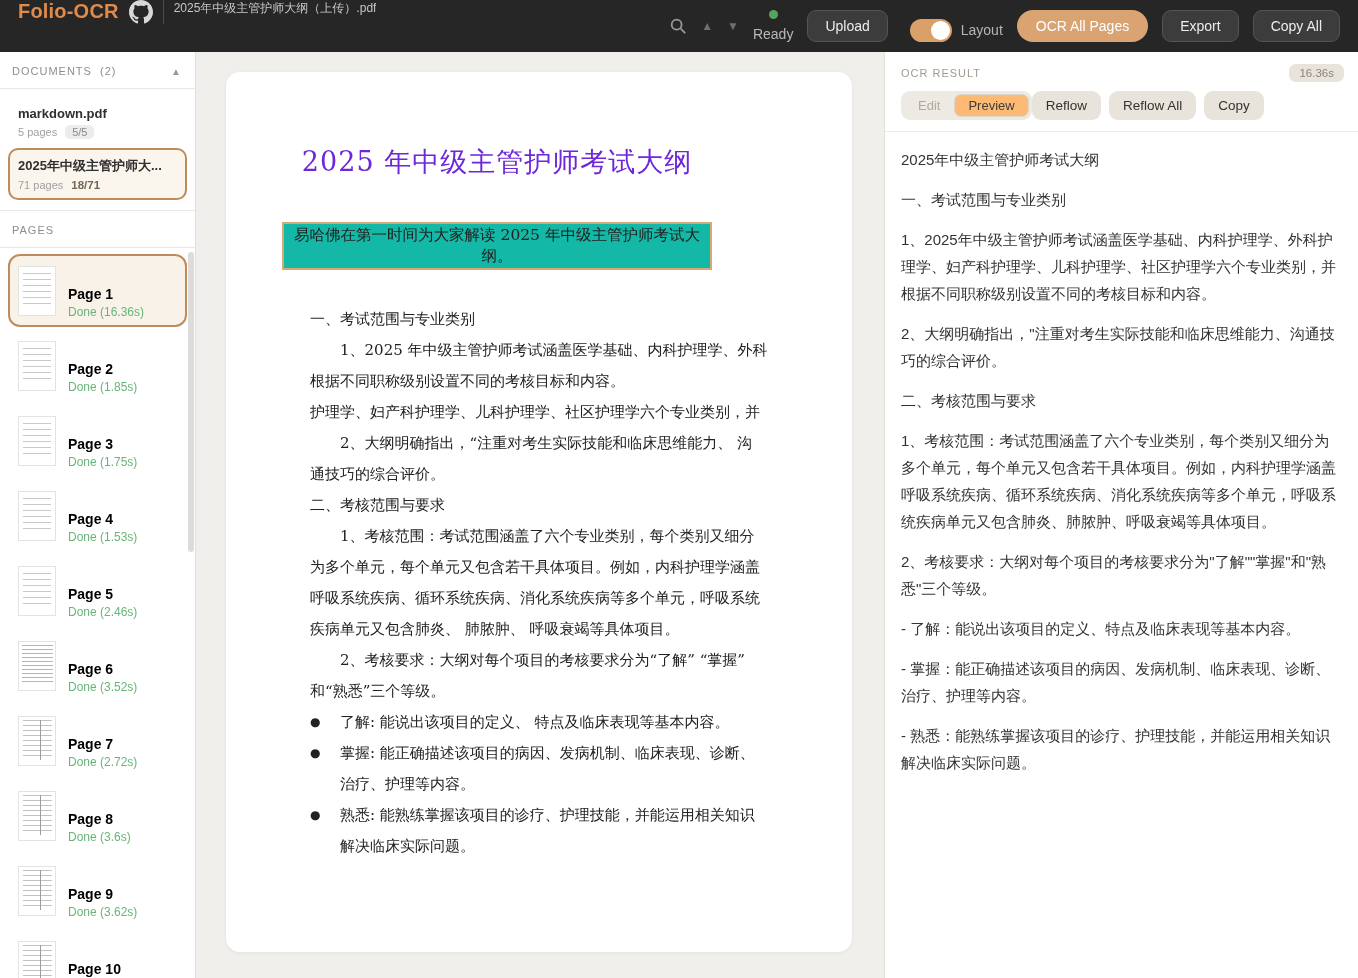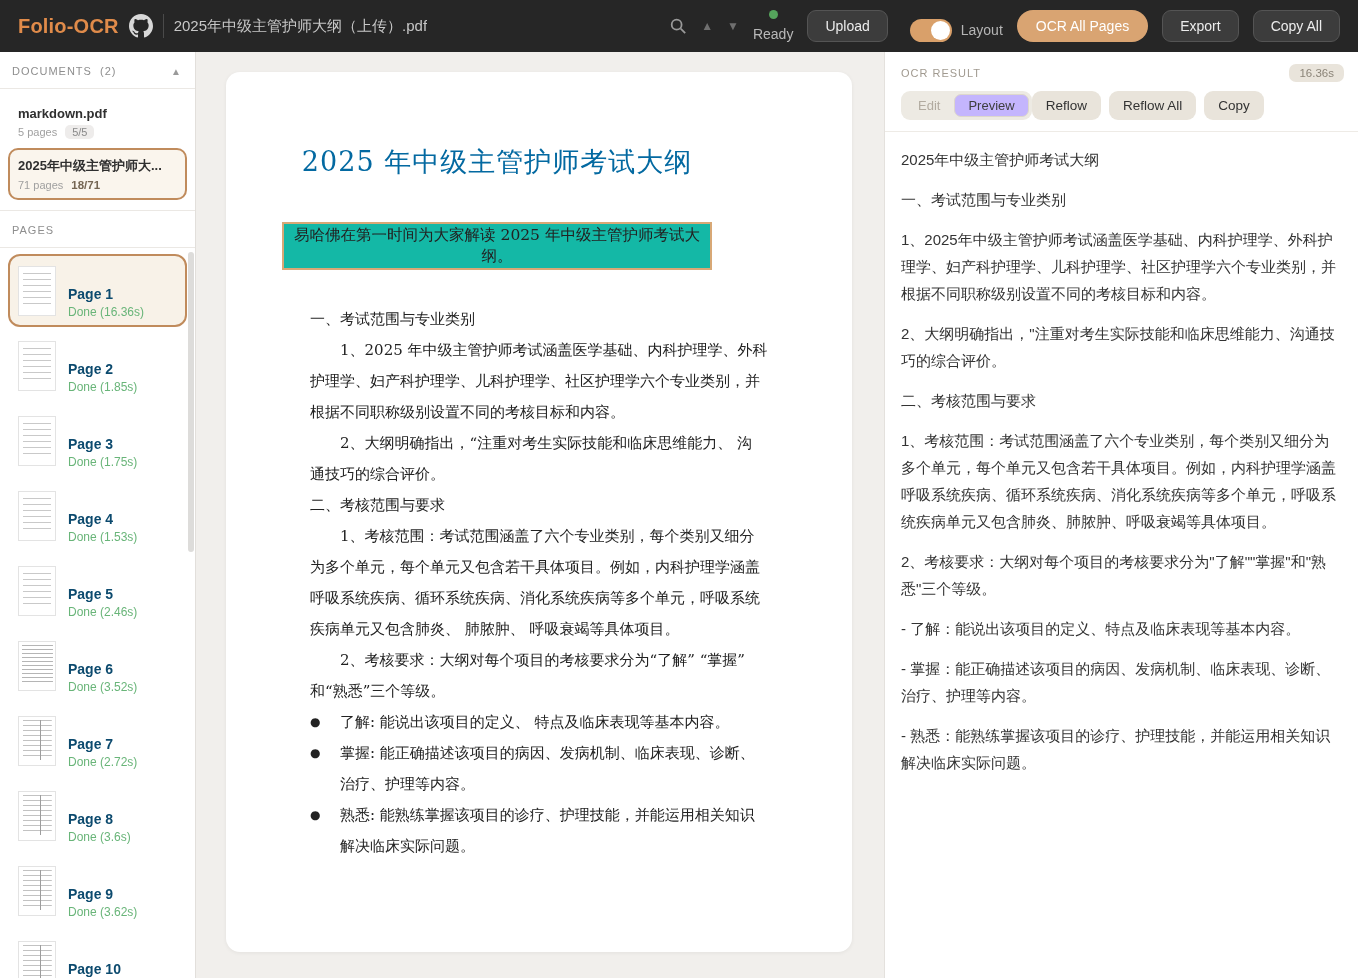--- a/index.html
+++ b/index.html
@@ -1,23 +1,23 @@
 <!DOCTYPE html>
 <html><head>
 <meta charset="utf-8">
 <style>
   * { margin:0; padding:0; box-sizing:border-box; }
   html,body { width:1358px; height:978px; overflow:hidden; font-family:"Liberation Sans",sans-serif; background:#f1efec; }
 
   
-  .topbar { height:52px; background:#262626; display:flex; align-items:center; padding:0 18px; gap:4px; }
+  .topbar { height:52px; background:#262626; display:flex; padding:0 18px; gap:4px; }
   .logo { color:#e08b4a; font-size:20px; font-weight:bold; letter-spacing:.2px; }
   .gh-icon { width:24px; height:24px; fill:#d8d8d8; margin-left:6px; }
   .tb-divider { width:1px; height:24px; background:#4a4a4a; margin:0 6px; }
-  .tb-title { color:#c7c7c7; font-size:15px; flex:0 1 auto; white-space:nowrap; overflow:hidden; }
+  .tb-title { color:#c7c7c7; font-size:12px; flex:0 1 auto; white-space:nowrap; overflow:hidden; }
   .tb-spacer { flex:1; }
   .tb-right { display:flex; align-items:center; gap:14px; }
   .search-icon { width:18px; height:18px; stroke:#9a9a9a; fill:none; stroke-width:2; }
   .tri { color:#6f6f6f; font-size:12px; cursor:pointer; }
   .status { display:flex; align-items:center; gap:7px; color:#b9b9b9; font-size:14px;flex-direction:column; }
   .status-dot { width:9px; height:9px; border-radius:50%; background:#55a45c; }
   .btn-dark { background:#3c3c3c; border:1px solid #545454; color:#ececec; font-size:14px; padding:7px 17px; border-radius:9px; cursor:pointer; font-family:inherit; }
   .toggle-wrap { display:flex; align-items:center; gap:9px; margin-left:8px;margin-top:8px; }
   .toggle { width:42px; height:23px; border-radius:12px; background:#d9a06a; position:relative; cursor:pointer; }
   .toggle-knob { position:absolute; right:2px; top:2px; width:19px; height:19px; border-radius:50%; background:#fff; }
@@ -41,48 +41,48 @@
   .doc-pages { font-size:11px; color:#a0a0a0; }
   .doc-badge { font-size:11px; color:#8a8a8a; background:#eeeceb; border-radius:5px; padding:1px 7px; }
   .doc-progress { font-size:11.5px; font-weight:bold; color:#756653; }
   .pages-scroll { position:relative; flex:1; overflow:hidden; padding:6px 8px 0 8px; }
   .page-item { display:flex; align-items:center; gap:12px; padding:6px 8px; border:2px solid transparent; border-radius:12px; margin-bottom:2px; cursor:pointer; }
   .page-item.selected { border-color:#c08b5c; background:#f8f2e8; }
   .thumb { width:38px; height:50px; background:#fff; border:1px solid #e3e3e3; flex:0 0 auto; }
   .thumb.text  { background-image:repeating-linear-gradient(#c9c9c9 0 1px, transparent 1px 6px); background-size:78% 72%; background-repeat:no-repeat; background-position:50% 50%; }
   .thumb.dense { background-image:repeating-linear-gradient(#b5b5b5 0 1px, transparent 1px 4px); background-size:86% 84%; background-repeat:no-repeat; background-position:50% 50%; }
   .thumb.table { background-image:linear-gradient(90deg, transparent 0 17px, #9d9d9d 17px 18px, transparent 18px), repeating-linear-gradient(#c2c2c2 0 1px, transparent 1px 5px); background-size:80% 84%, 80% 84%; background-repeat:no-repeat; background-position:50% 50%; }
-  .page-label { font-size:14px; font-weight:bold; color:#0c4a6e;margin-top:24px; }
+  .page-label { font-size:14px; font-weight:bold; color:#000000;margin-top:24px; }
   .page-status { font-size:12px; color:#69b579; margin-top:3px; }
   .pages-scrollbar { position:absolute; right:1px; top:4px; width:6px; height:300px; background:#dddcda; border-radius:3px; }
 
   
   .center { flex:1; position:relative; background:#f1efec; overflow:hidden; }
   .page-card { position:absolute; left:30px; top:20px; width:626px; height:880px; background:#fff; border-radius:14px; box-shadow:0 1px 4px rgba(0,0,0,.06); padding:72px 140px 0 84px; }
   .doc-body { font-family:"DejaVu Serif","Liberation Serif",serif; color:#1c1c1c; }
-  .doc-h1 { font-size:27px; text-align:center; letter-spacing:1px; color:#0369a1; font-weight:normal; margin-left:-28px; }
+  .doc-h1 { font-size:27px; text-align:center; letter-spacing:1px; color:#6d28d9; font-weight:normal; margin-left:-28px; }
   .hl-wrap { text-align:center; margin:42px 0 0 -28px; }
   .hl-box { display:inline-block; border:2px solid #d8a876; background:#14b8a6; font-size:15.5px; padding:1px 5px; color:#222; }
   .doc-lines { margin-top:34px; font-size:15px; line-height:31px; color:#222; }
   .pline { white-space:nowrap; }
   .pline.indent { text-indent:2em; }
   .pline.bullet { padding-left:30px; position:relative; }
   .pline.bullet .dot { position:absolute; left:0; top:0; font-size:12px; }
   .pline.bullet-cont { padding-left:30px; }
 
   
   .ocr-panel { width:474px; background:#fff; border-left:1px solid #e4e1dd; display:flex; flex-direction:column; }
   .ocr-head { padding:12px 14px 0 16px; }
   .ocr-head-row1 { display:flex; align-items:center; justify-content:space-between; }
   .ocr-title { color:#a19a90; font-size:11px; letter-spacing:1px; }
   .time-badge { background:#e9e4db; color:#8b8478; font-size:11.5px; padding:3px 10px; border-radius:7px; }
   .ocr-head-row2 { display:flex; align-items:center; justify-content:flex-start; margin-top:9px; padding-bottom:11px; }
   .segmented { display:flex; background:#edeae3; border-radius:9px; padding:3px; }
   .seg-btn { font-size:13px; padding:3px 13px; border-radius:7px; color:#b2aba0; cursor:pointer; border:1px solid transparent; background:none; font-family:inherit; }
-  .seg-btn.active { background:#c4b5fd; color:#3e3e3e; border-color:#ddd7cc; }
+  .seg-btn.active { background:#fdba74; color:#3e3e3e; border-color:#ddd7cc; }
   .ocr-actions { display:flex; gap:8px; }
   .btn-beige { background:#e9e4db; border:none; color:#333; font-size:13.5px; padding:7px 14px; border-radius:9px; cursor:pointer; font-family:inherit; }
   .ocr-sep { height:1px; background:#eeebe6; }
   .ocr-content { flex:1; overflow:hidden; padding:14px 14px 0 16px; }
   .ocr-para { font-size:15px; line-height:27px; color:#333; margin-bottom:13px; }
   .ocr-para.highlight { background:#f6efe2; border-radius:3px; padding:1px 4px; margin-left:-4px; }
 </style>
 </head>
 <body>
 
@@ -229,22 +229,22 @@
     </div>
   </div>
 
   <div class="center">
     <div class="page-card doc-body">
       <div class="doc-h1">2025 年中级主管护师考试大纲</div>
       <div class="hl-wrap"><span class="hl-box">易哈佛在第一时间为大家解读 2025 年中级主管护师考试大纲。</span></div>
       <div class="doc-lines" id="preview-body">
           <div class="pline plain">一、考试范围与专业类别</div>
           <div class="pline indent">1、2025 年中级主管护师考试涵盖医学基础、内科护理学、外科</div>
+          <div class="pline plain">根据不同职称级别设置不同的考核目标和内容。</div>
           <div class="pline plain">护理学、妇产科护理学、儿科护理学、社区护理学六个专业类别，并</div>
-          <div class="pline plain">根据不同职称级别设置不同的考核目标和内容。</div>
           <div class="pline indent">2、大纲明确指出，“注重对考生实际技能和临床思维能力、 沟</div>
           <div class="pline plain">通技巧的综合评价。</div>
           <div class="pline plain">二、考核范围与要求</div>
           <div class="pline indent">1、考核范围：考试范围涵盖了六个专业类别，每个类别又细分</div>
           <div class="pline plain">为多个单元，每个单元又包含若干具体项目。例如，内科护理学涵盖</div>
           <div class="pline plain">呼吸系统疾病、循环系统疾病、消化系统疾病等多个单元，呼吸系统</div>
           <div class="pline plain">疾病单元又包含肺炎、 肺脓肿、 呼吸衰竭等具体项目。</div>
           <div class="pline indent">2、考核要求：大纲对每个项目的考核要求分为“了解” “掌握”</div>
           <div class="pline plain">和“熟悉”三个等级。</div>
           <div class="pline bullet"><span class="dot">●</span>了解: 能说出该项目的定义、 特点及临床表现等基本内容。</div>

